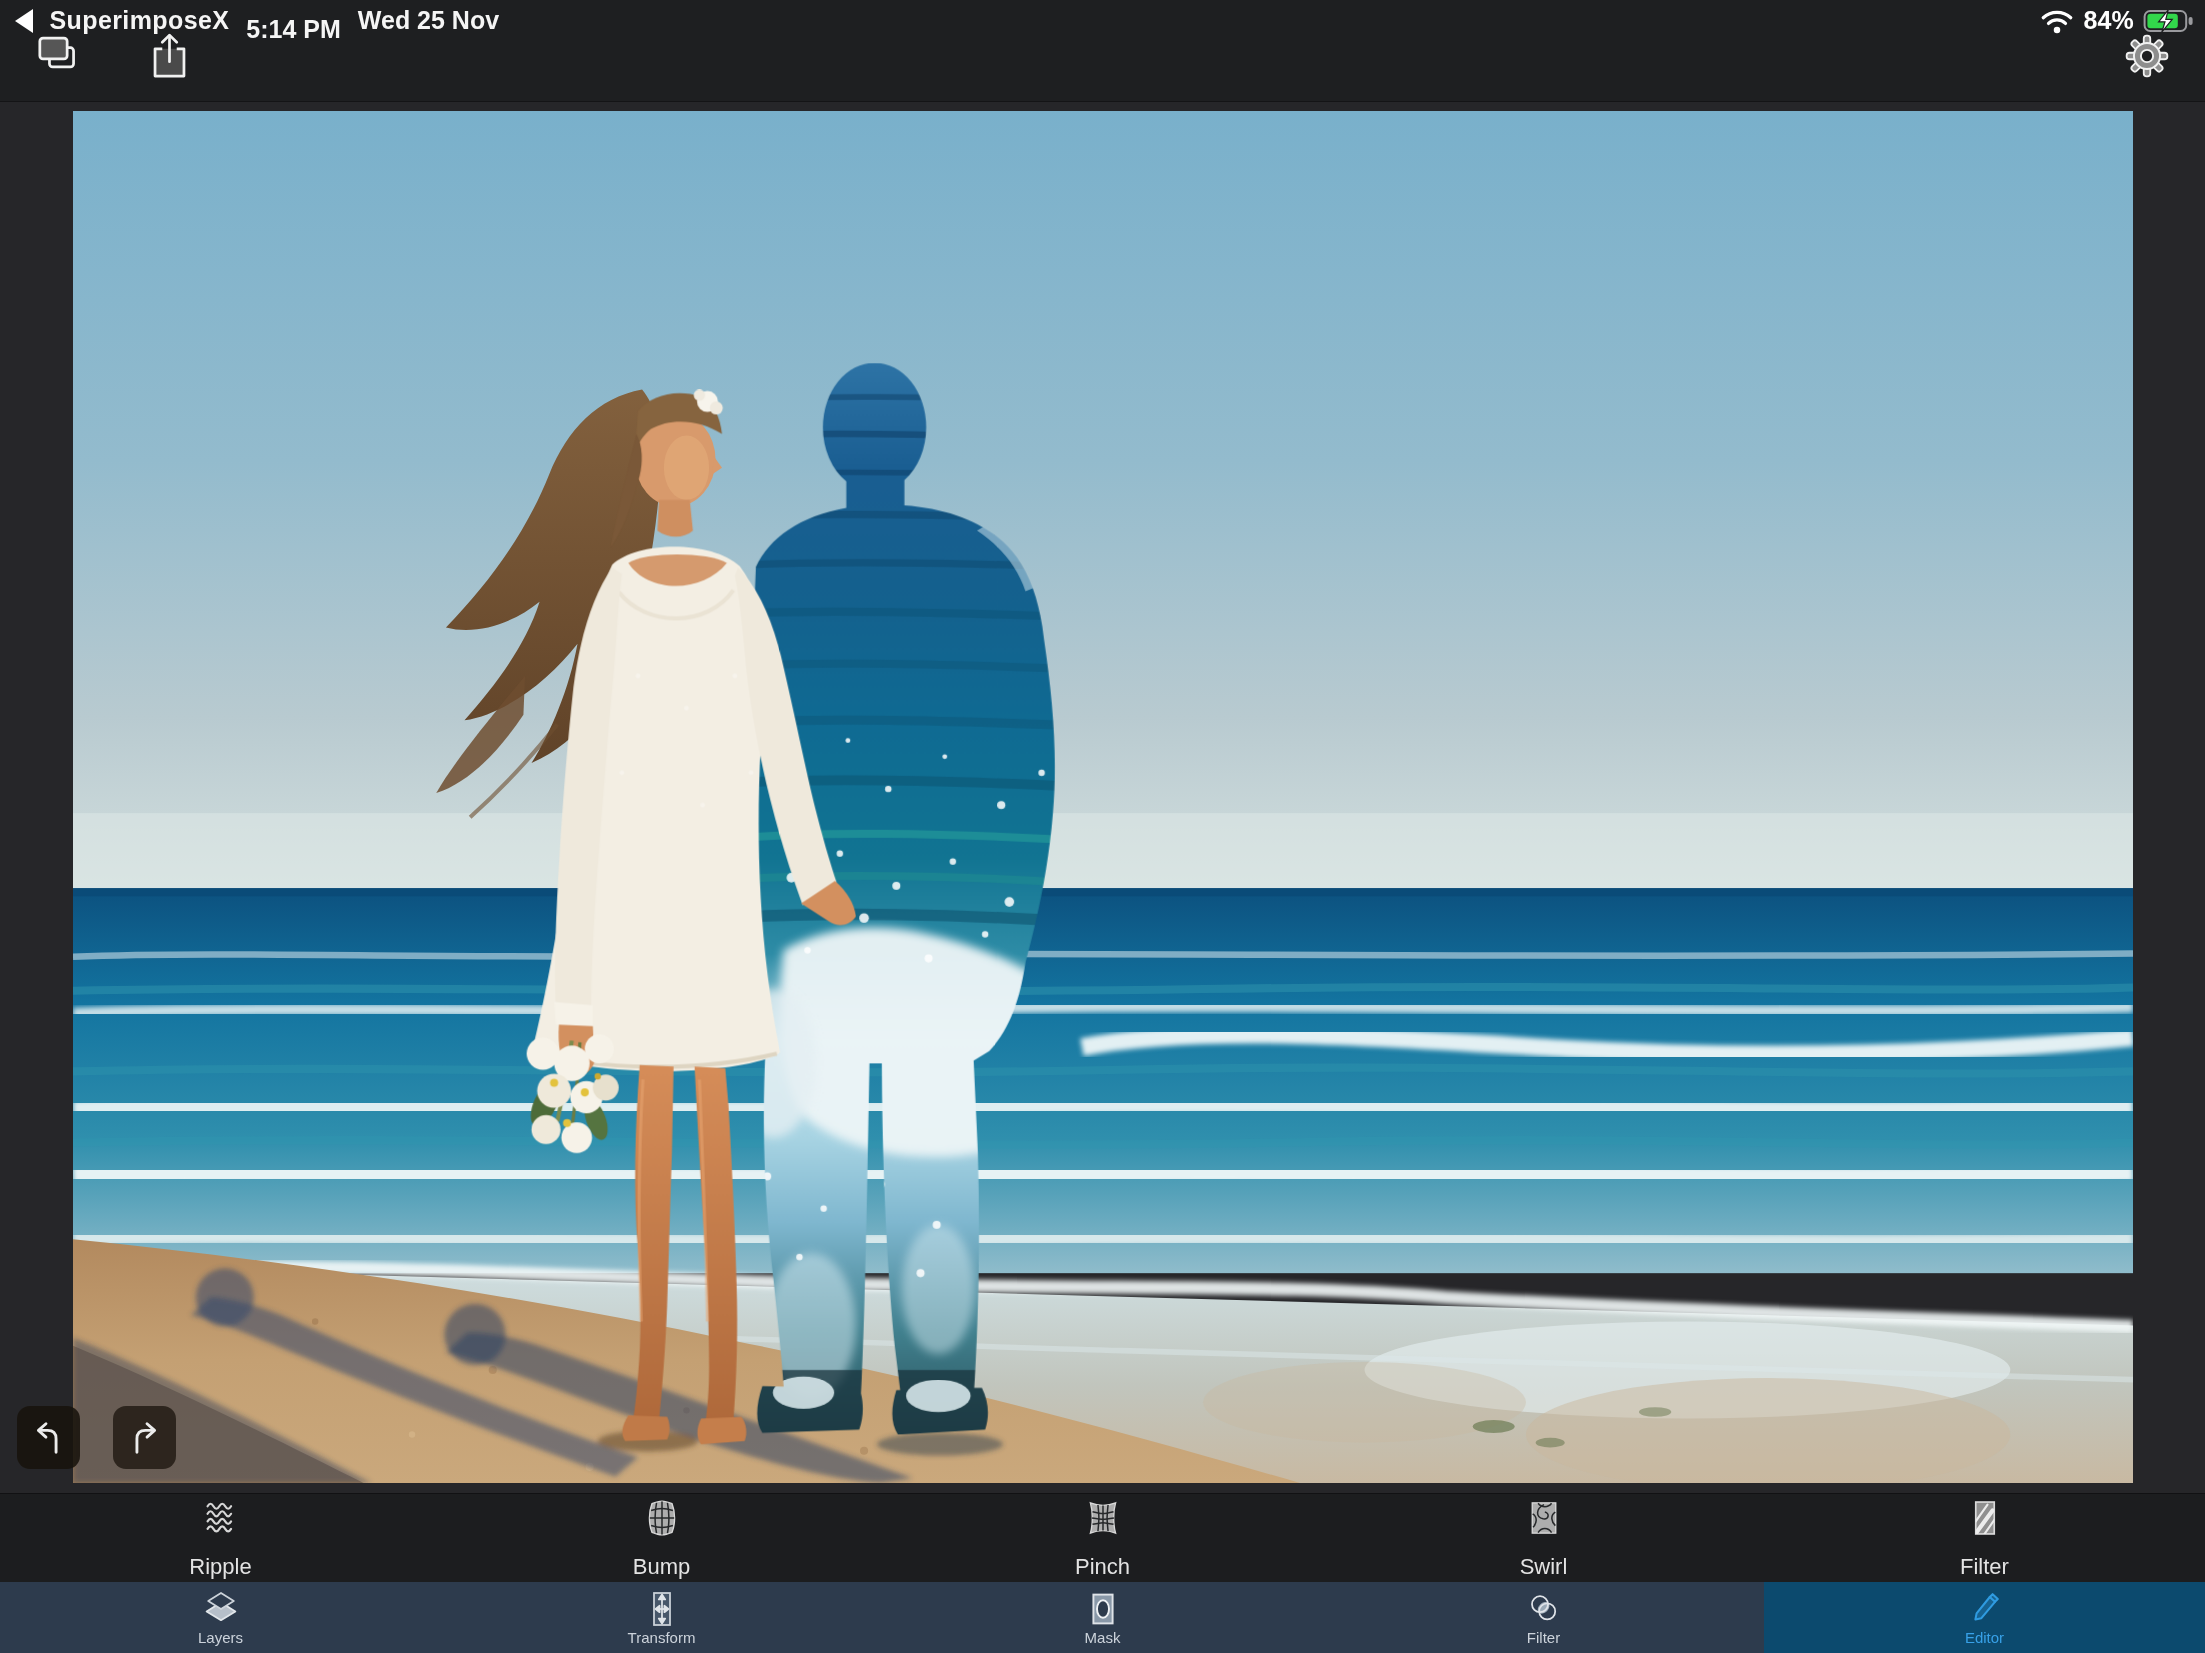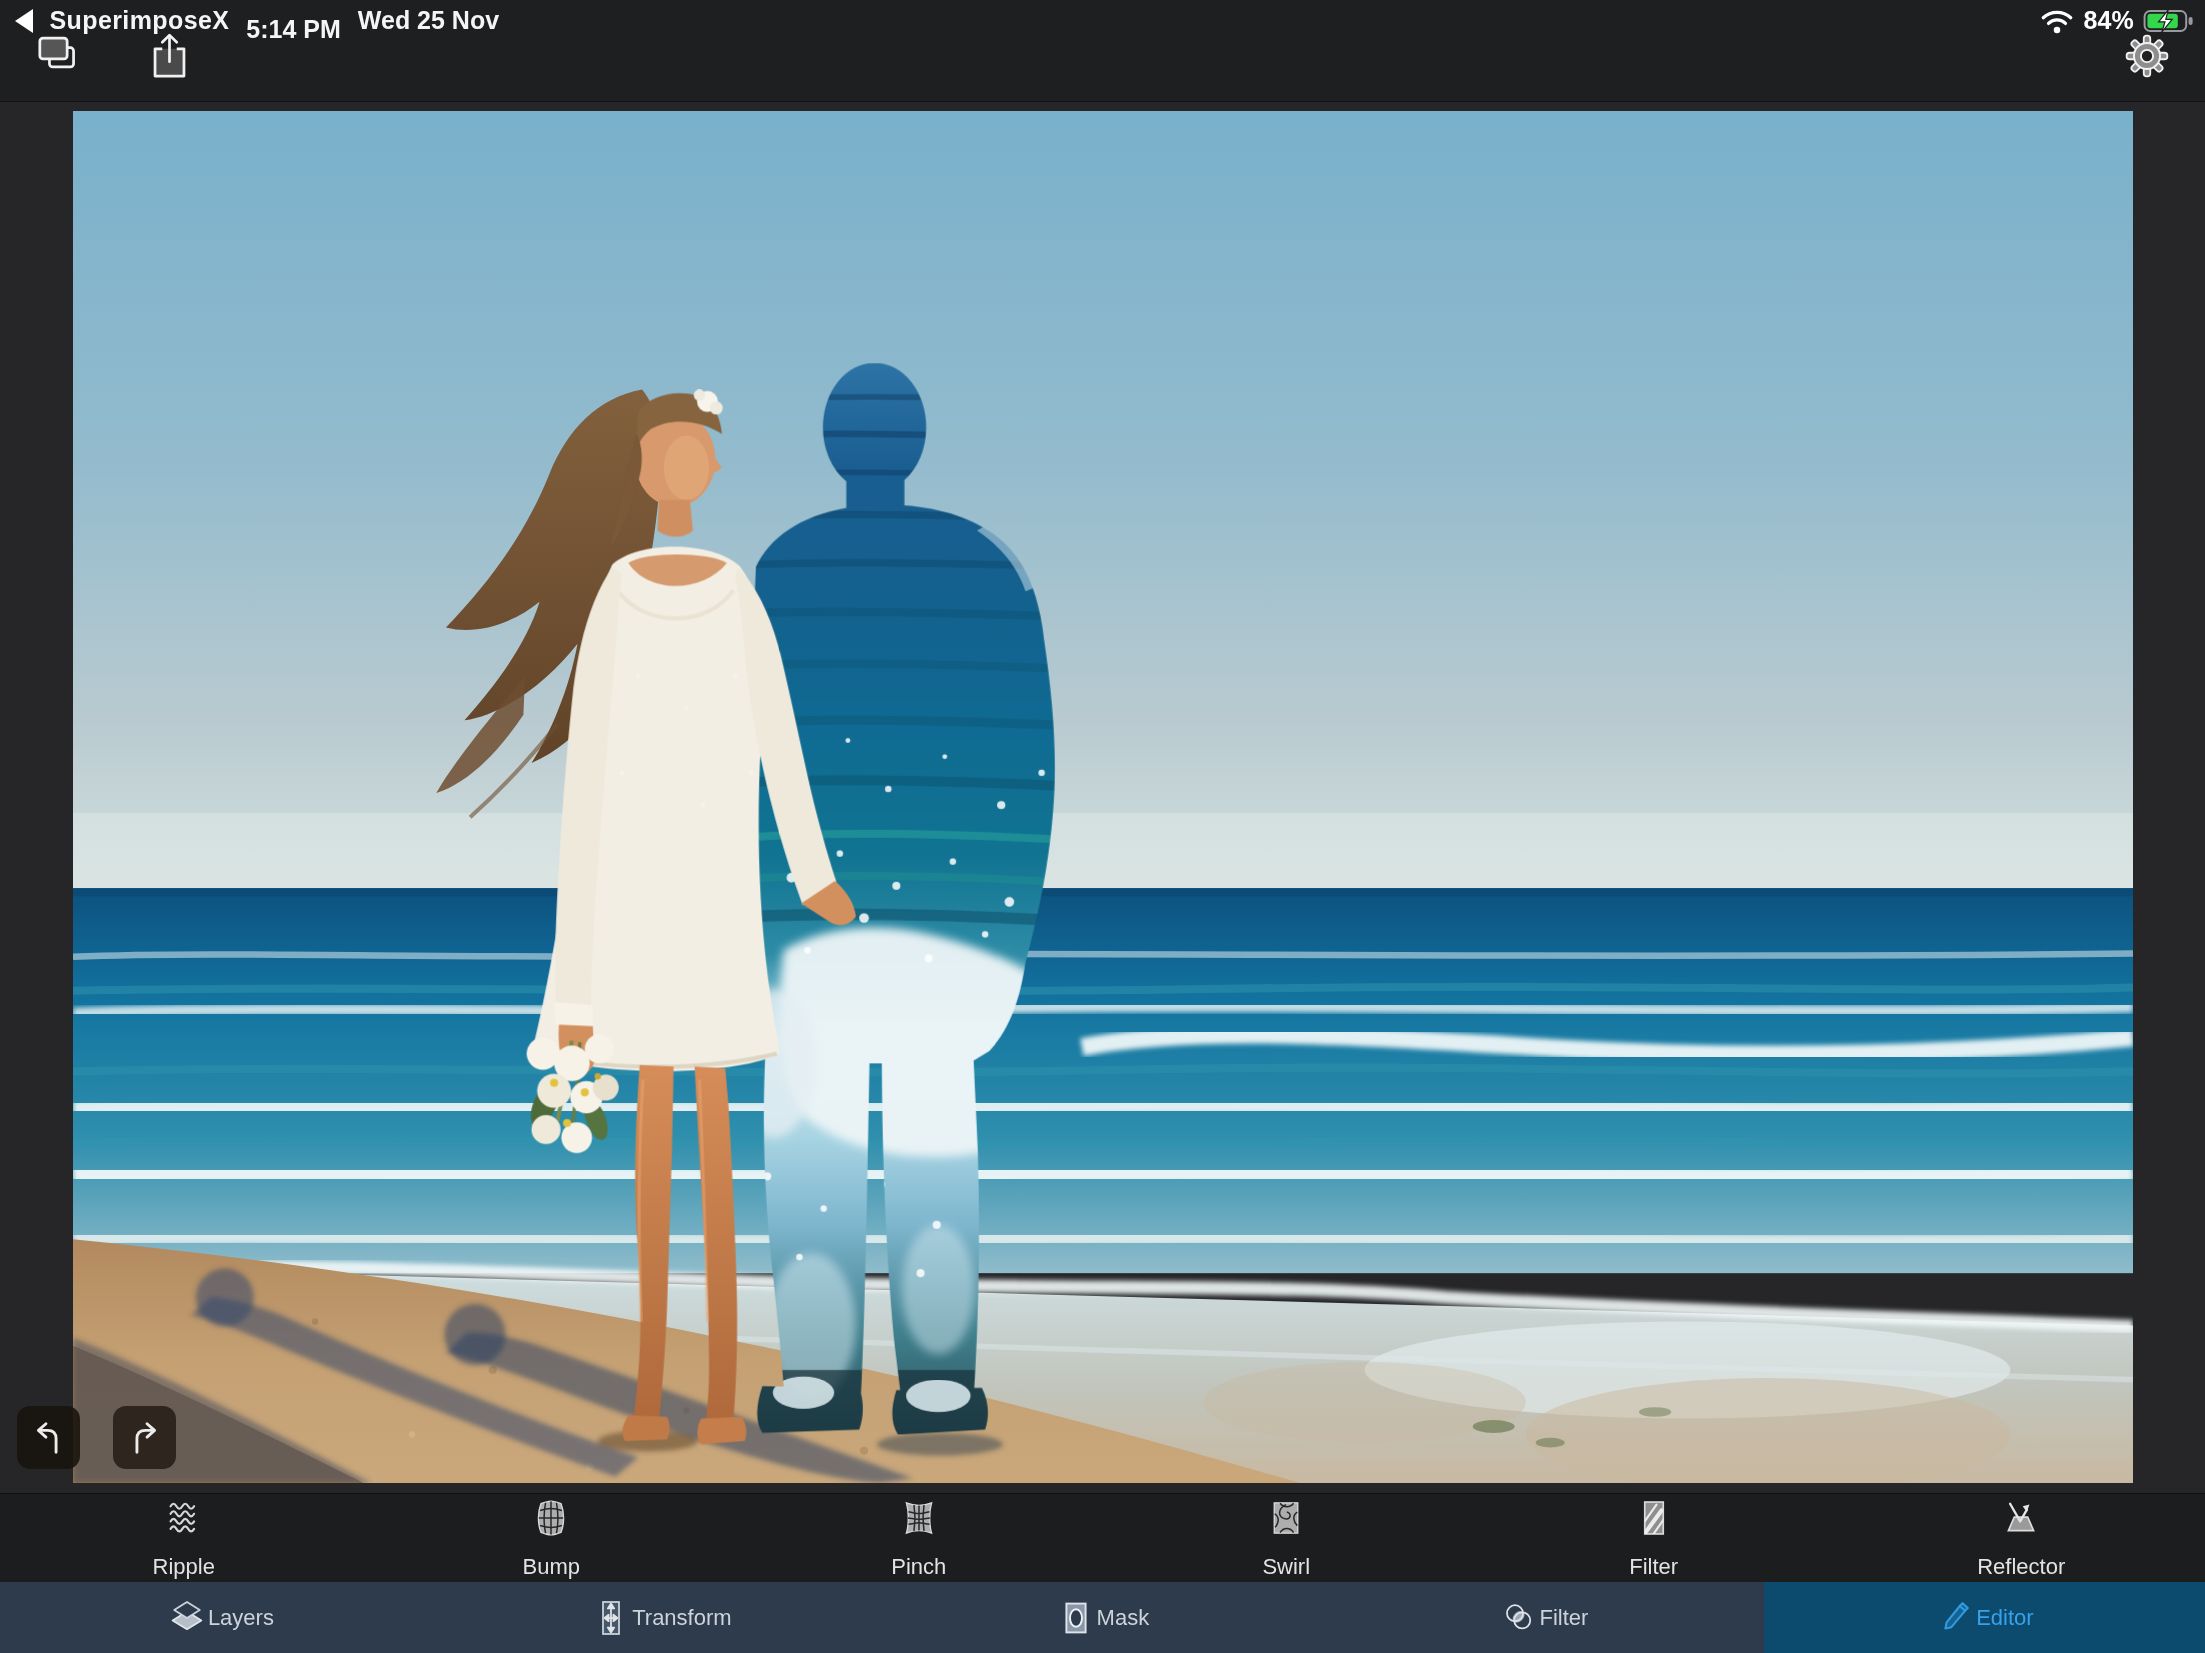--- a/index.html
+++ b/index.html
@@ -26,21 +26,21 @@
   .undo-btn { left:17px; top:1304px; }
   .redo-btn { left:113px; top:1304px; background:rgba(30,24,16,0.8); }
 
   
   .effects-bar { position:absolute; top:1493px; left:0; width:2205px; height:90px; background:#1c1d1f; border-top:0.8px solid #111113; display:flex; }
   .effect-item { flex:1; display:flex; flex-direction:column; align-items:center; justify-content:center; gap:15px; color:#e3e3e3; font-size:22px; cursor:pointer; background:none; border:none; }
   .effect-item svg { width:42px; height:42px; }
 
   
   .tab-bar { position:absolute; top:1582px; left:0; width:2205px; height:71px; background:#2d3b4d; display:flex; }
-  .tab-item { flex:1; display:flex; align-items:center; justify-content:center; gap:0.8px; color:#ccd3db; font-size:22px; cursor:pointer; background:none; border:none; }
+  .tab-item { flex:1; display:flex; flex-direction:column; align-items:center; justify-content:center; gap:0.8px; color:#ccd3db; font-size:15px; cursor:pointer; background:none; border:none; }
   .tab-item svg { width:40px; height:40px; }
   .tab-item.selected { background:#0c4a6e; color:#38a1e8; }
 </style>
 </head>
 <body>
 
 <div class="screen">
 
   <header class="topbar">
     <div class="status-left">
@@ -391,28 +391,20 @@
           </defs>
         <rect x="14" y="6" width="22" height="38" fill="#8f8f8f" stroke="#dadada" stroke-width="2"></rect>
         <g clip-path="url(#glassClip)" stroke="#ececec" stroke-linecap="round">
           <path d="M15 42 L34 16" stroke-width="5"></path>
           <path d="M14 29 L28 9" stroke-width="2.5"></path>
           <path d="M23 46 L37 26" stroke-width="2.5"></path>
         </g>
       </svg>
       <span>Filter</span>
     </button>
-    <button class="effect-item">
-      <svg viewBox="0 0 50 50">
-        <path d="M17 24 L33 24 L40 40 L10 40 Z" fill="#9a9a9a" stroke="#dcdcdc" stroke-width="2"></path>
-        <path d="M12 8 L24 29 L32 15" stroke="#e6e6e6" stroke-width="2.8" fill="none" stroke-linecap="round" stroke-linejoin="round"></path>
-        <polygon points="35,9 27,11 32,18" fill="#e6e6e6"></polygon>
-      </svg>
-      <span>Reflector</span>
-    </button>
   </nav>
 
   <nav class="tab-bar">
     <button class="tab-item">
       <svg viewBox="0 0 50 50">
         <polygon points="25,17 43,28 25,39 7,28" fill="#b6bfc9" stroke="#e1e6ea" stroke-width="2.2" stroke-linejoin="round"></polygon>
         <polygon points="25,5 41,15 25,25 9,15" fill="#2d3b4d" stroke="#ccd3da" stroke-width="2.2" stroke-linejoin="round"></polygon>
       </svg>
       <span>Layers</span>
     </button>

